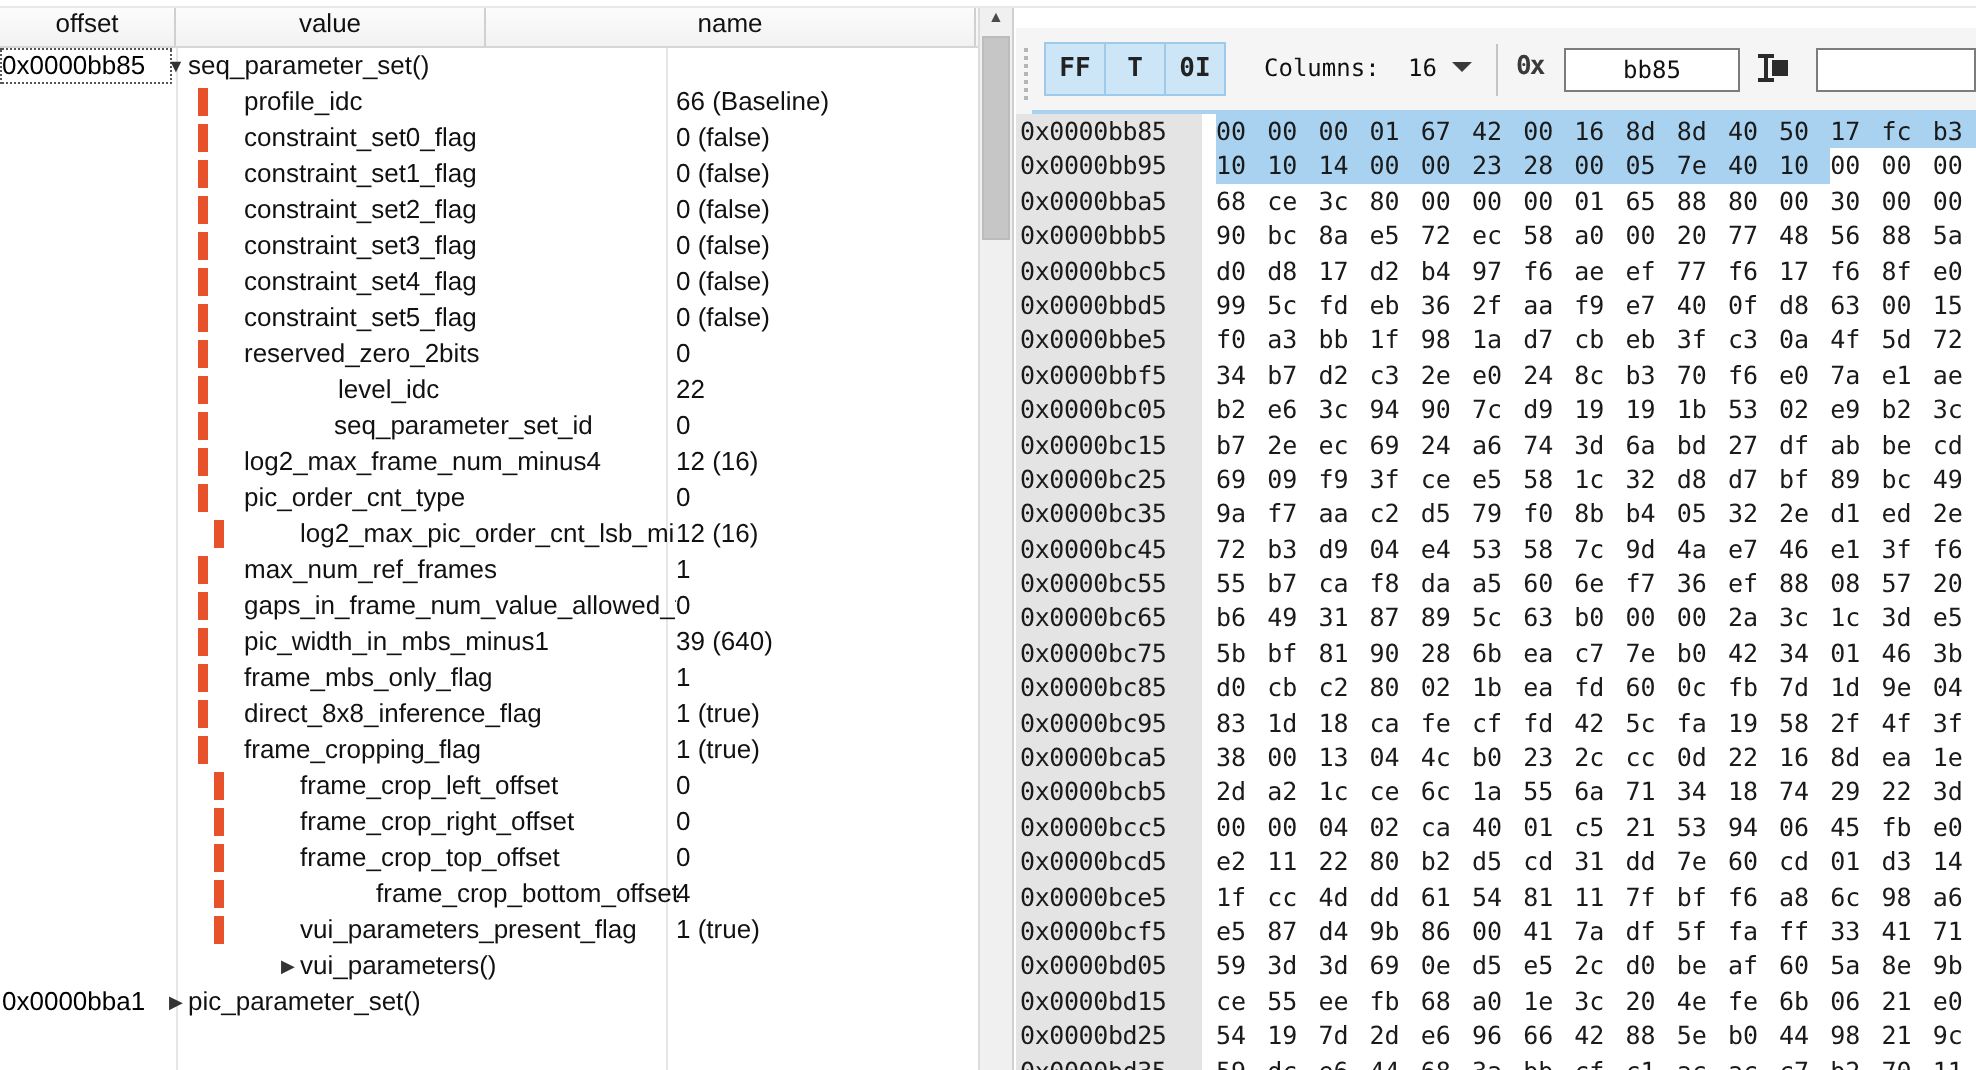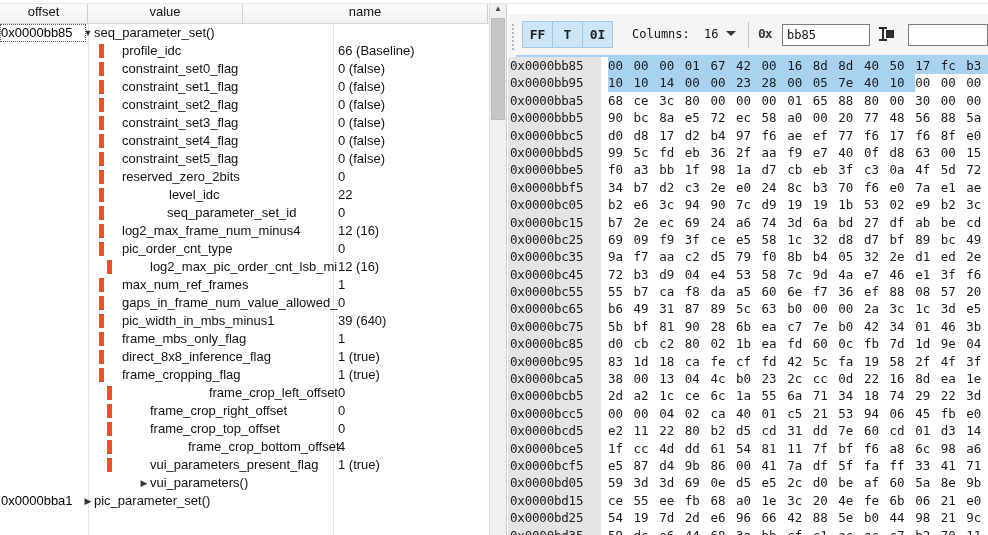--- a/index.html
+++ b/index.html
@@ -246,21 +246,21 @@
     position: absolute;
     top: 10px;
     height: 22px;
     line-height: 20px;
     background: #ffffff;
     border: 1px solid #7c7c7c;
     box-sizing: border-box;
     font-family: "DejaVu Sans Mono", monospace;
     font-size: 12px;
     color: #111;
-    text-align: left;
+    text-align: center;
     padding: 0 4px;
     cursor: text;
   }
   .tb-icon-ins {
     position: absolute;
     top: 13px;
     display: flex;
     align-items: center;
     color: #2b2b2b;
   }
@@ -470,21 +470,21 @@
         </div>
         <div class="trow">
           <div class="offsetcell"></div>
           <div class="barcol" style="left: 99px;"></div>
           <div class="namecell" style="left: 122px; width: 216px;">frame_cropping_flag</div>
           <div class="valcell">1 (true)</div>
         </div>
         <div class="trow">
           <div class="offsetcell"></div>
           <div class="barcol" style="left: 107px;"></div>
-          <div class="namecell" style="left: 150px; width: 188px; text-align: right;">frame_crop_left_offset</div>
+          <div class="namecell" style="left: 150px; width: 188px;">frame_crop_left_offset</div>
           <div class="valcell">0</div>
         </div>
         <div class="trow">
           <div class="offsetcell"></div>
           <div class="barcol" style="left: 107px;"></div>
           <div class="namecell" style="left: 150px; width: 188px;">frame_crop_right_offset</div>
           <div class="valcell">0</div>
         </div>
         <div class="trow">
           <div class="offsetcell"></div>

